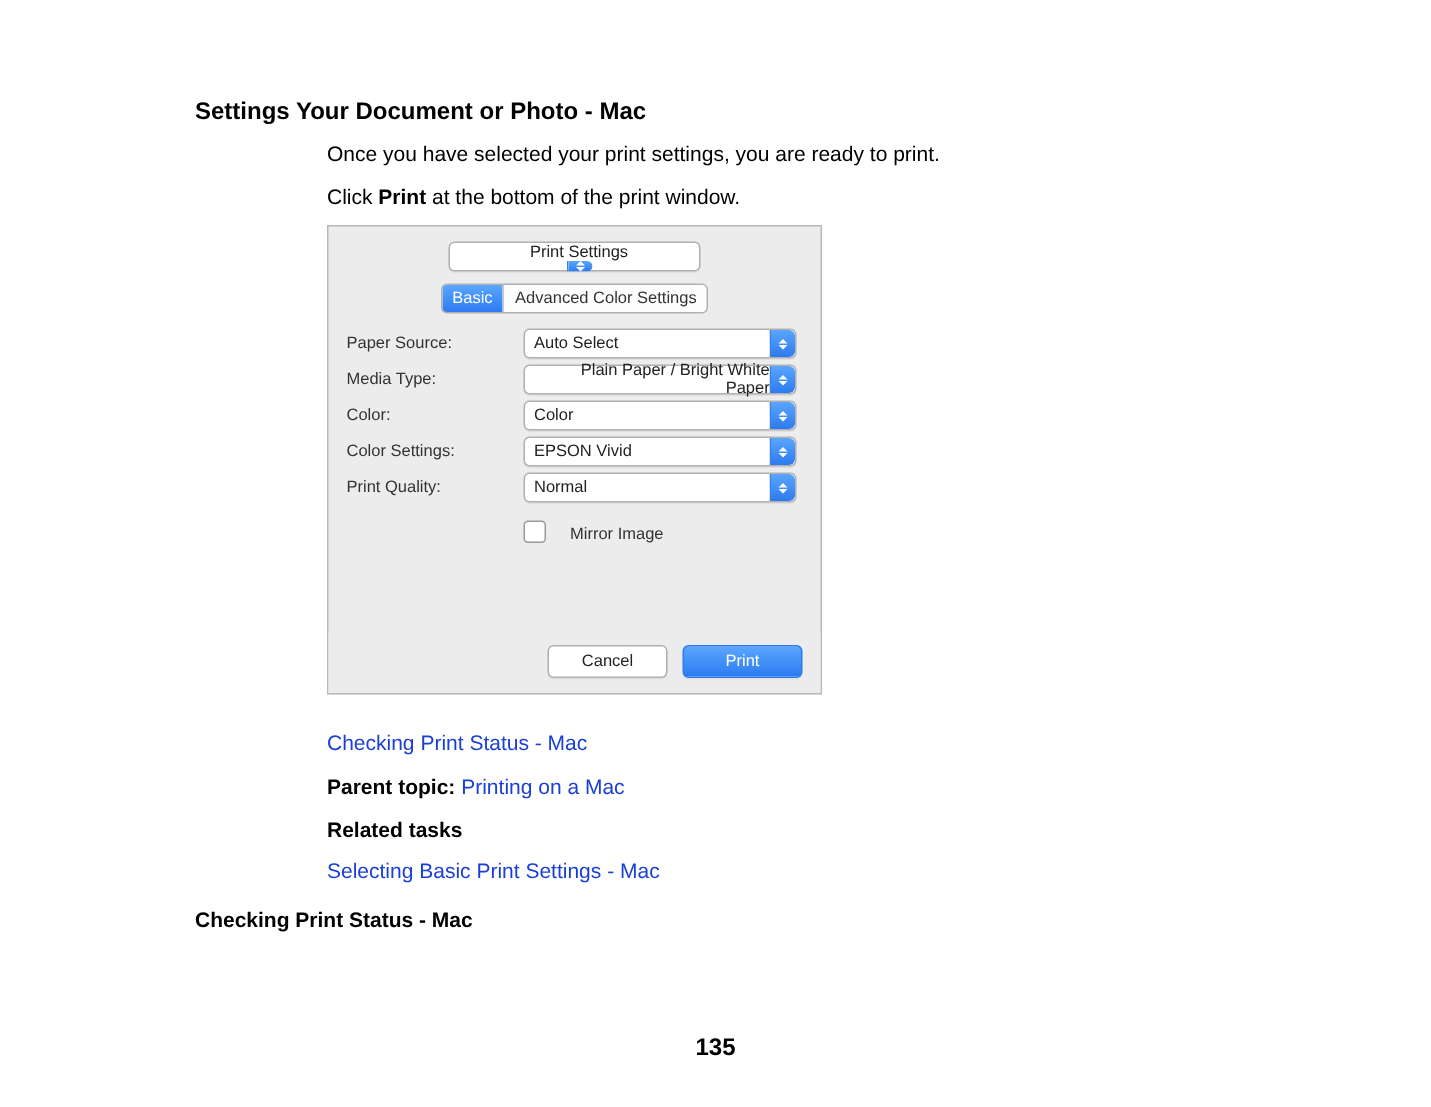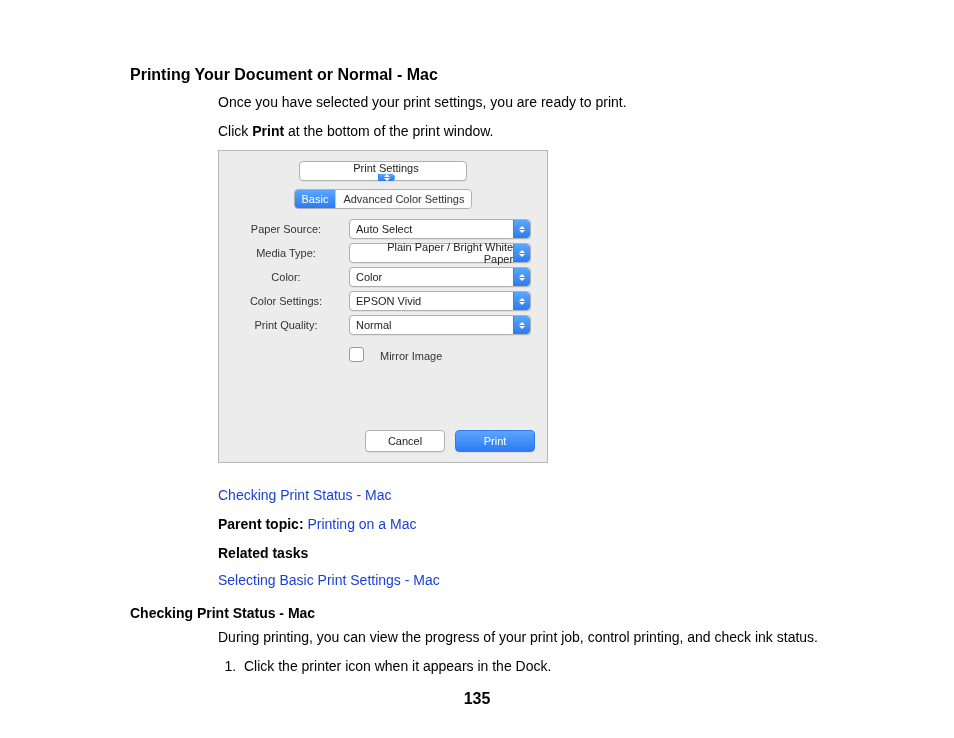--- a/index.html
+++ b/index.html
@@ -113,21 +113,21 @@
   }
 
   .form-rows {
     display: grid;
     grid-template-columns: 110px 1fr;
     row-gap: 4px;
     column-gap: 8px;
     align-items: center;
   }
   .form-label {
-    text-align: center;
+    text-align: left;
     font-size: 11px;
     color: #333;
   }
   .wide-popup {
     width: 174px;
   }
   .wide-popup.full {
     width: 174px;
     text-align: right;
   }
@@ -195,21 +195,21 @@
     width: 100%;
     text-align: center;
     font-size: 16px;
     font-weight: bold;
   }
 </style>
 </head>
 <body>
 
 <div class="page">
-  <h2 class="title">Printing Your Document or Normal - Mac</h2>
+  <h2 class="title">Settings Your Document or Photo - Mac</h2>
 
   <div class="indent">
     <p>Once you have selected your print settings, you are ready to print.</p>
     <p>
       <span>Click </span><span class="bold">Print</span><span> at the bottom of the print window.</span>
     </p>
   </div>
 
   <div class="mac-dialog">
     <div class="dialog-inner">
@@ -296,21 +296,15 @@
   <div class="indent">
     <p><a href="#" class="link">Checking Print Status - Mac</a></p>
     <p>
       <span class="bold">Parent topic: </span><a href="#" class="link">Printing on a Mac</a>
     </p>
     <p class="bold">Related tasks</p>
     <p style="margin-top:-2px;"><a href="#" class="link">Selecting Basic Print Settings - Mac</a></p>
   </div>
 
   <div class="subhead">Checking Print Status - Mac</div>
-  <div class="indent">
-    <p>During printing, you can view the progress of your print job, control printing, and check ink status.</p>
-    <ol class="steps">
-      <li>Click the printer icon when it appears in the Dock.</li>
-    </ol>
-  </div>
 
   <div class="page-number">135</div>
 </div>
 
 </body></html>

